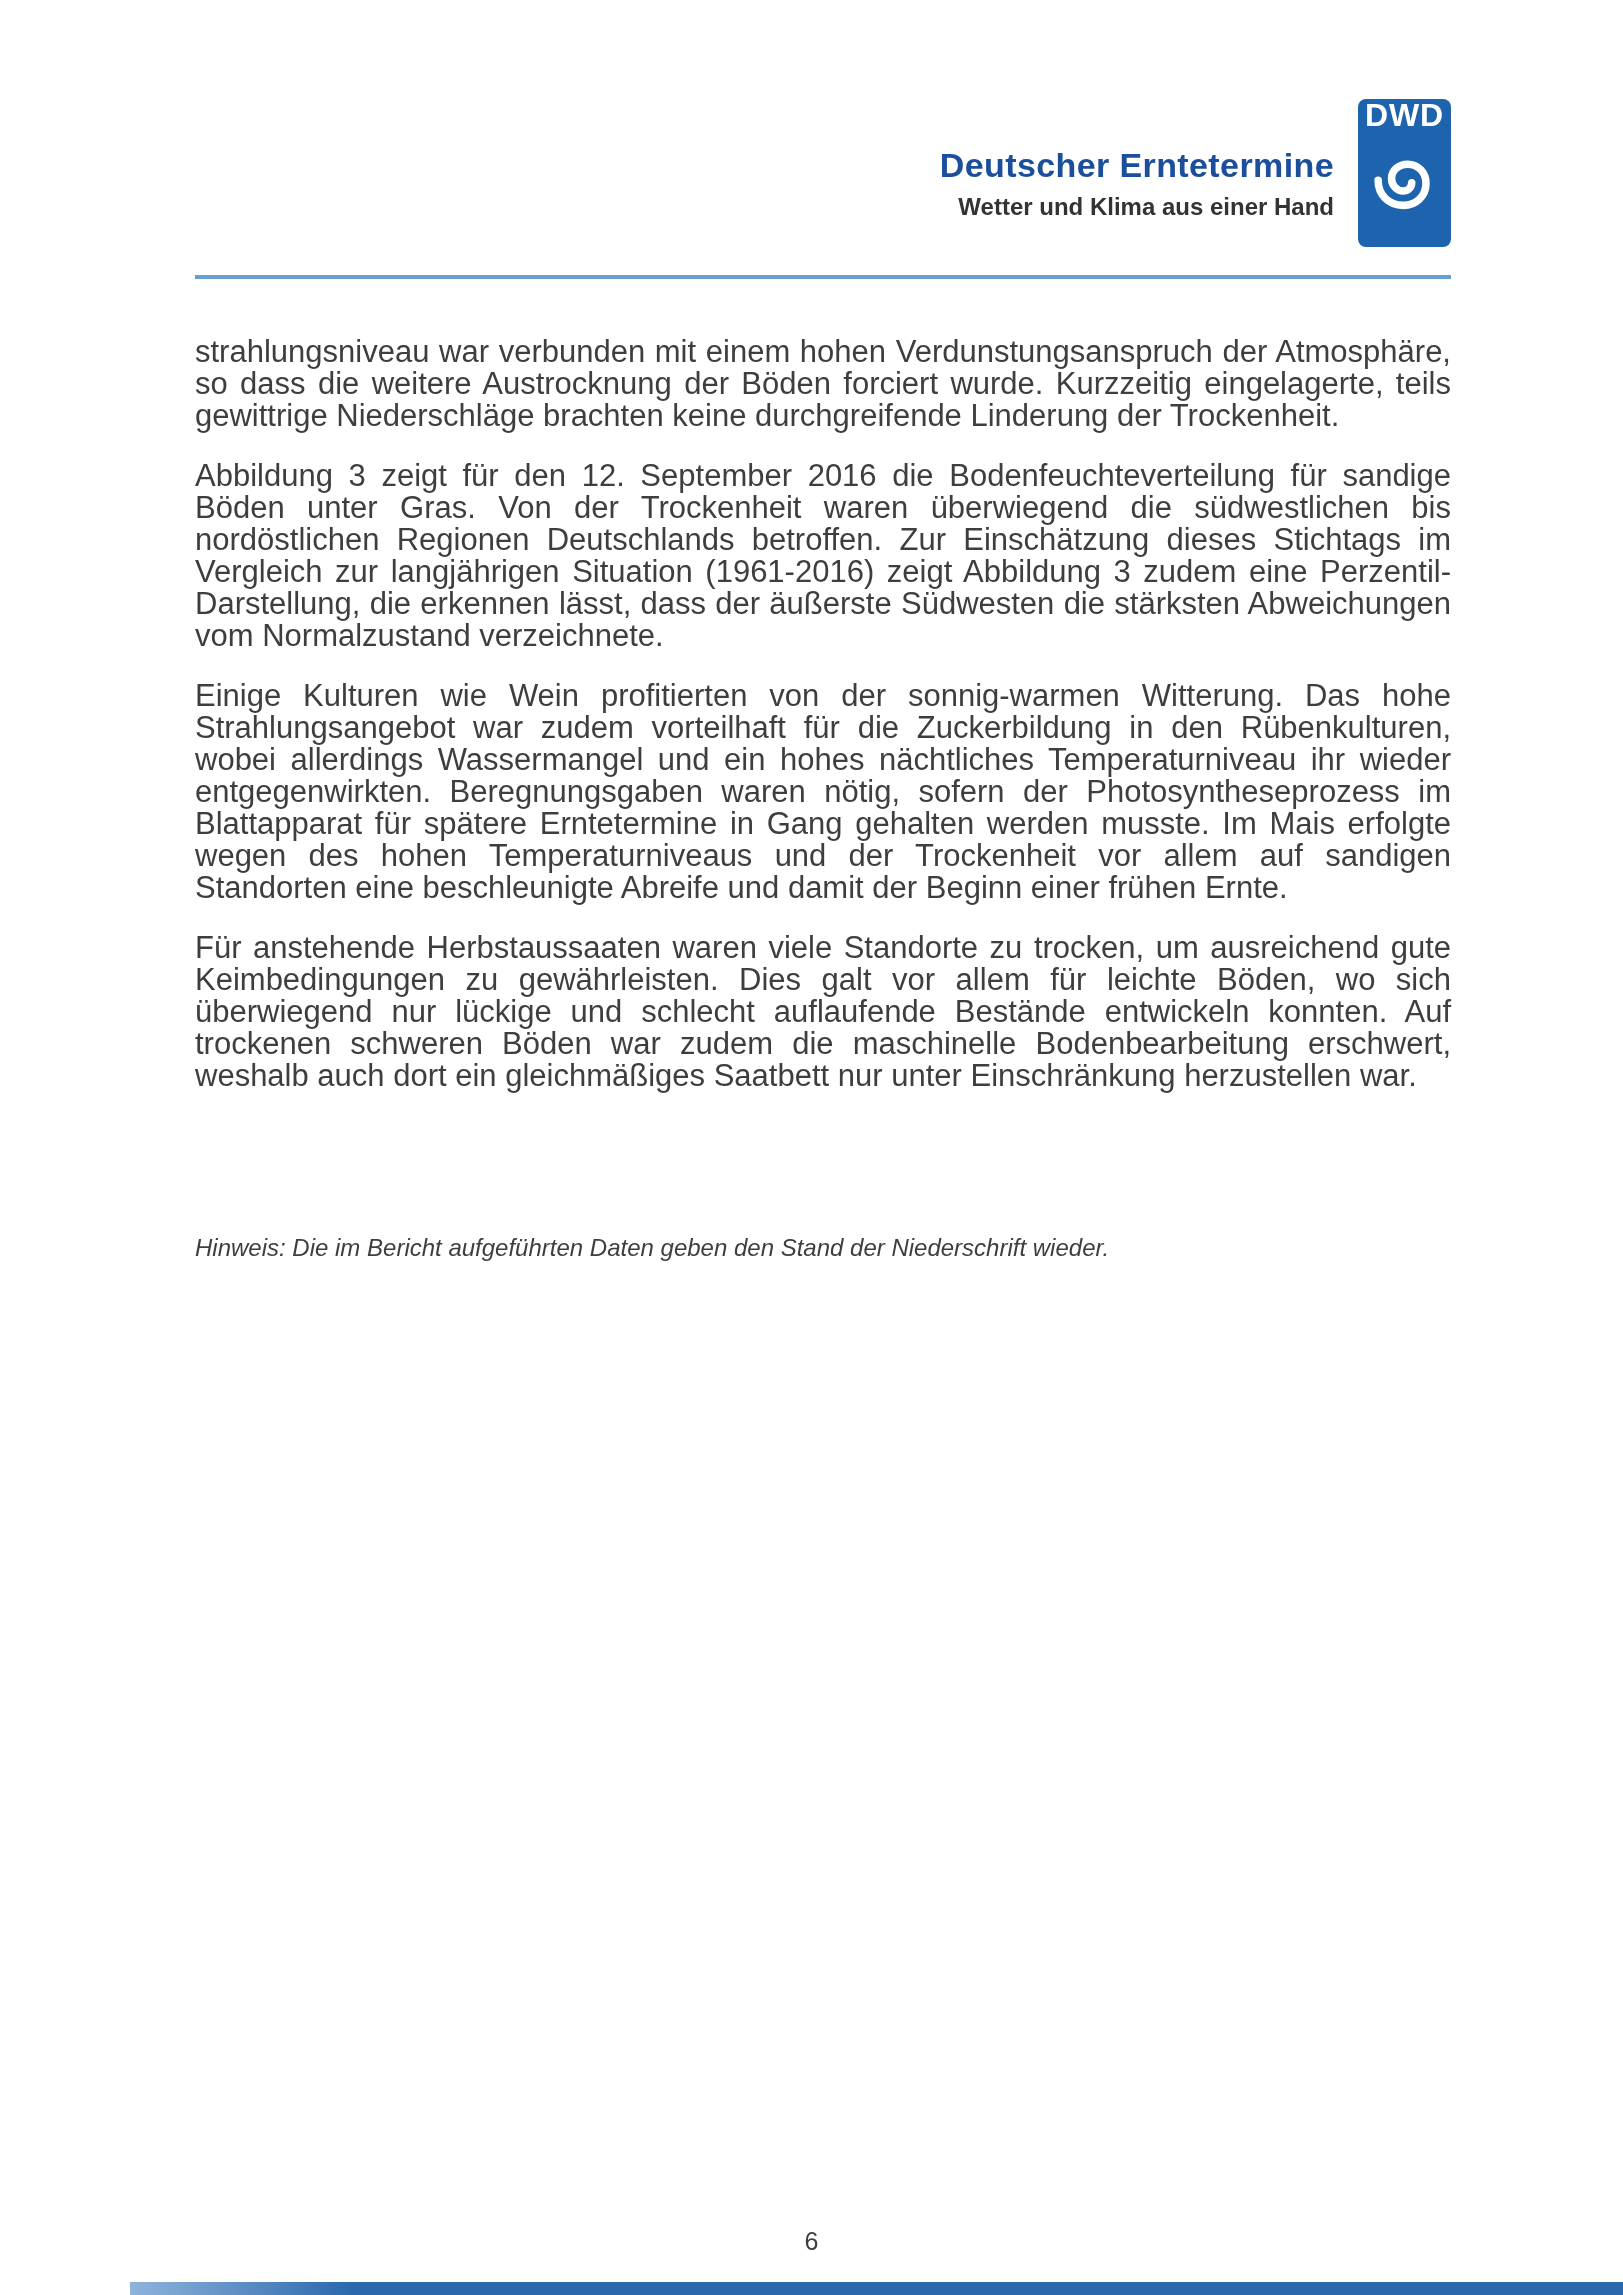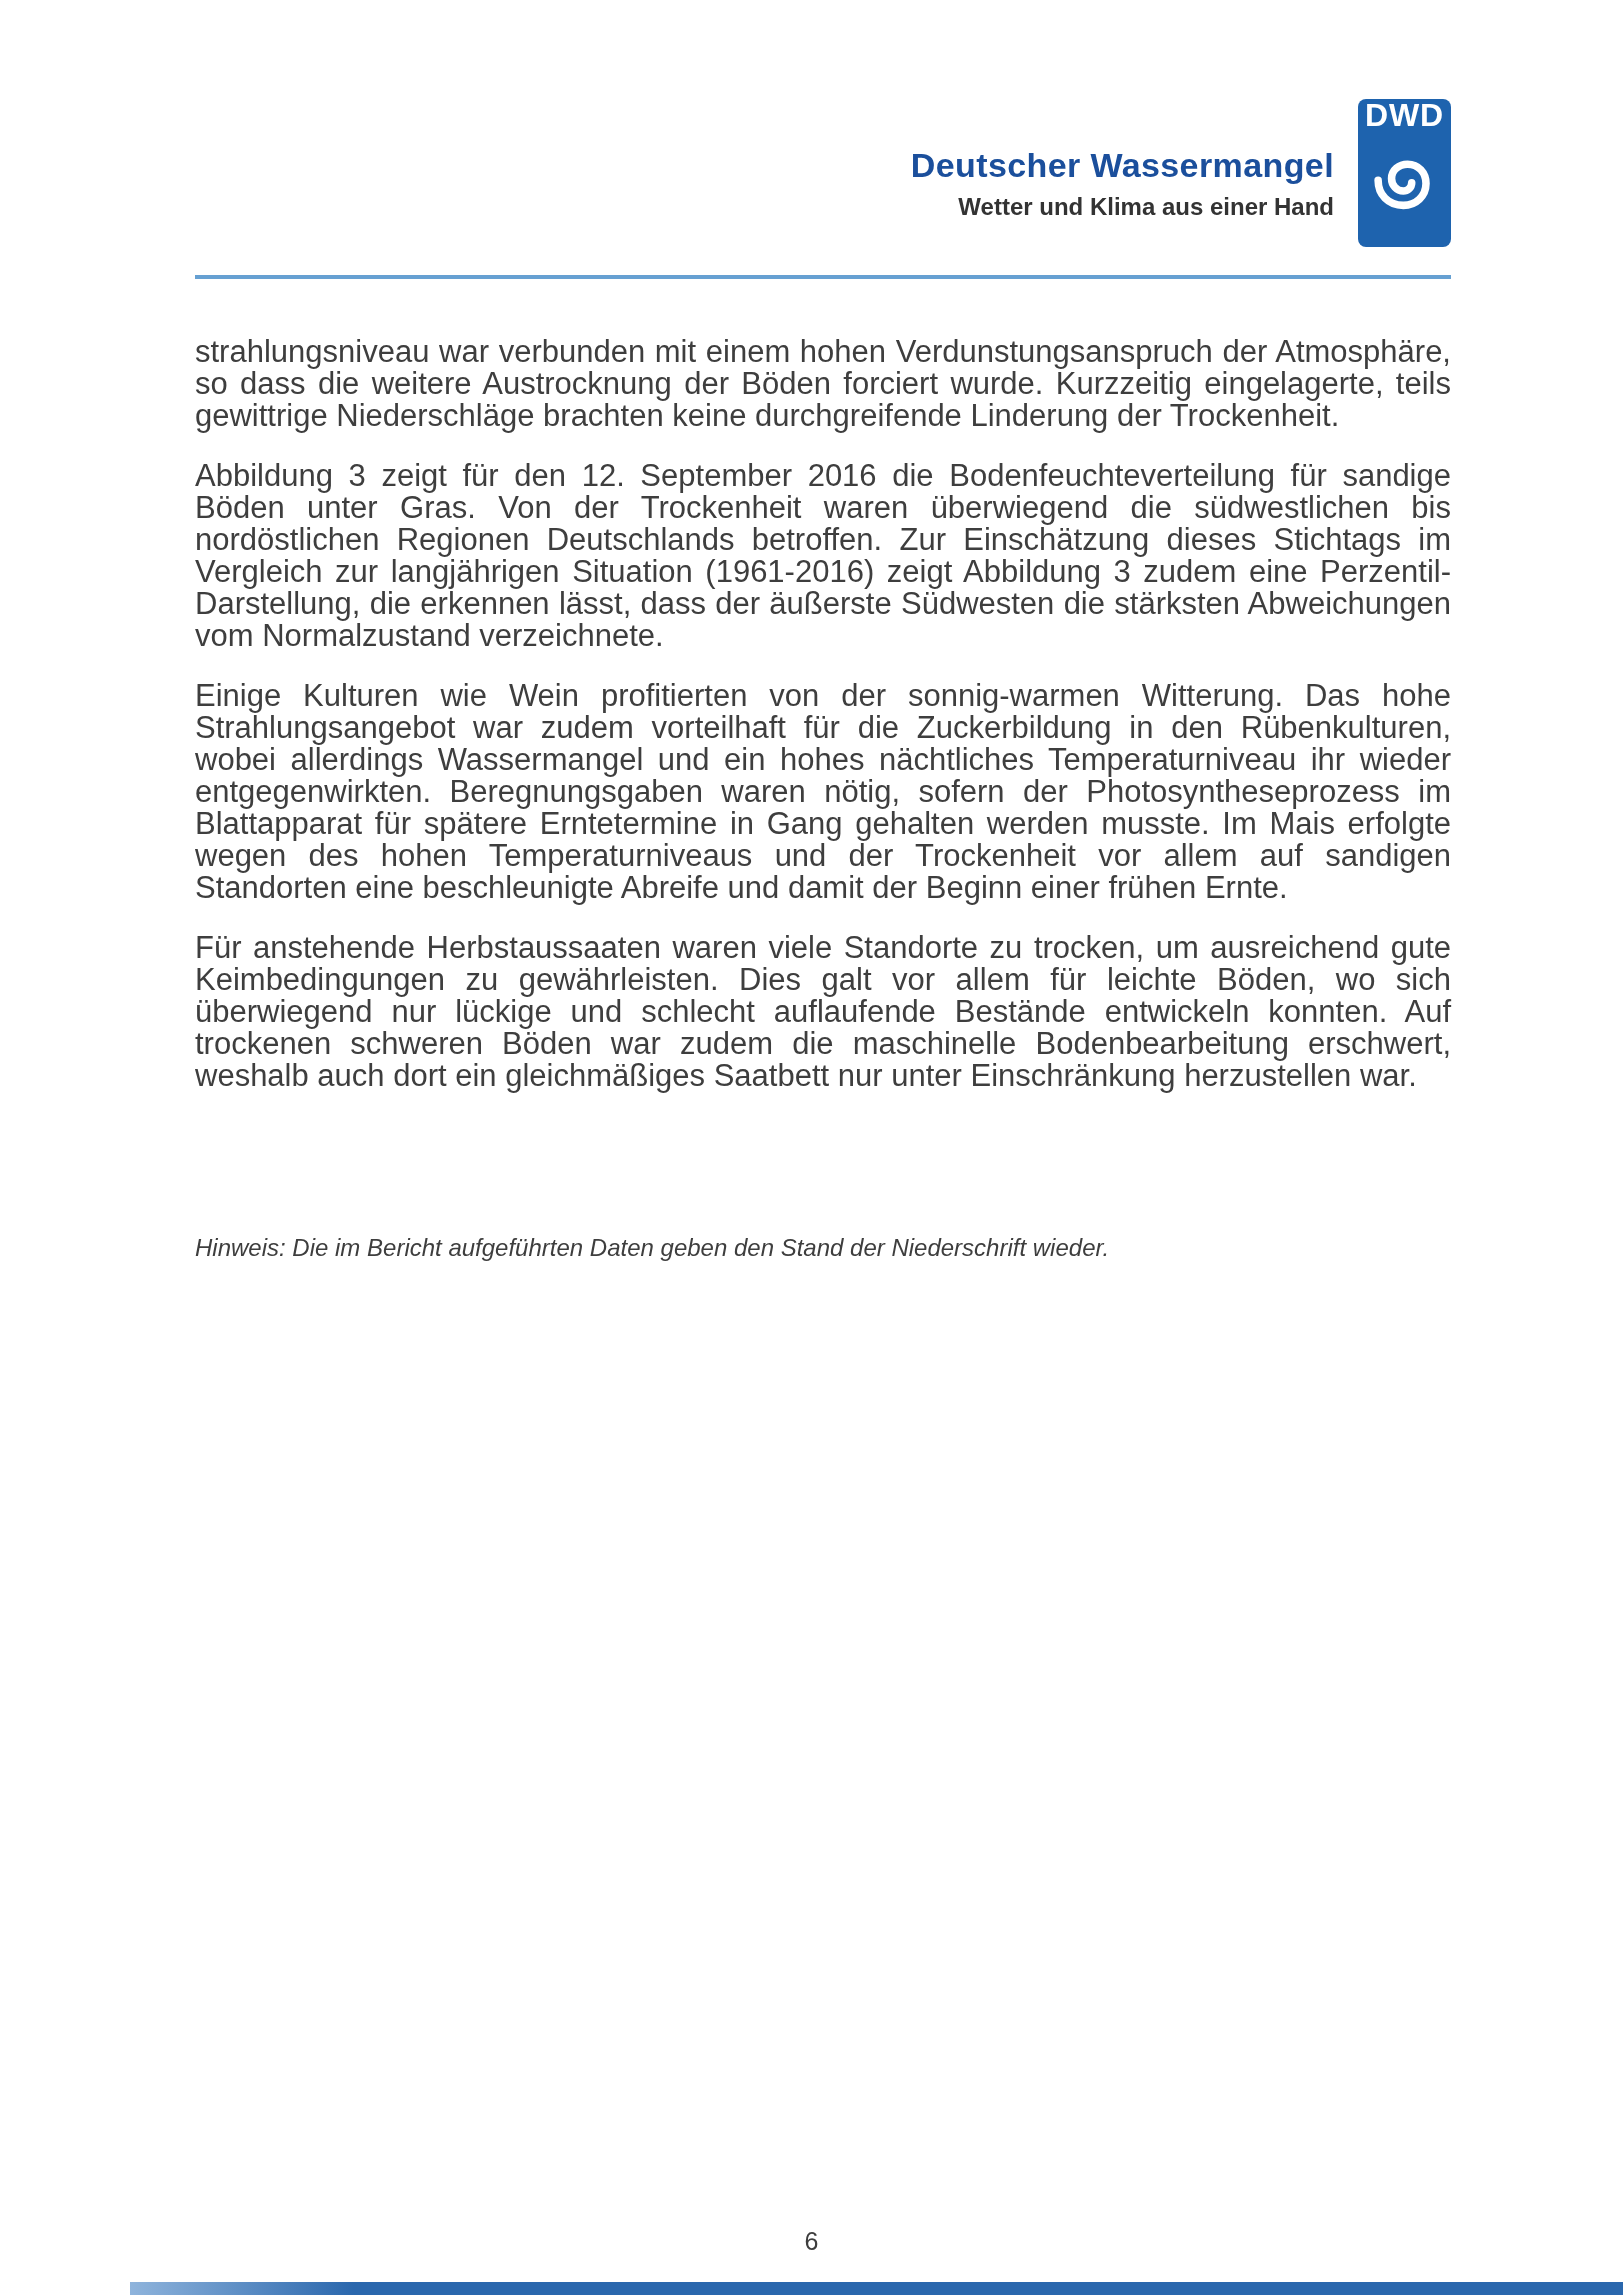--- a/index.html
+++ b/index.html
@@ -120,21 +120,21 @@
   }
 </style>
 </head>
 <body>
 
 <div class="page">
 
   <header class="header">
     <div class="brand">
       <div class="brand-text">
-        <div class="brand-title">Deutscher Wassermangel</div>
+        <div class="brand-title">Deutscher Erntetermine</div>
         <div class="brand-subtitle">Wetter und Klima aus einer Hand</div>
       </div>
       <div class="logo">
         <div class="logo-text">DWD</div>
         <svg class="logo-spiral" viewBox="0 0 100 100" aria-hidden="true">
           <path d="M 58 52
                    C 58 58, 53 62, 48 62
                    C 40 62, 34 55, 34 47
                    C 34 37, 43 30, 53 30
                    C 66 30, 75 40, 75 53

